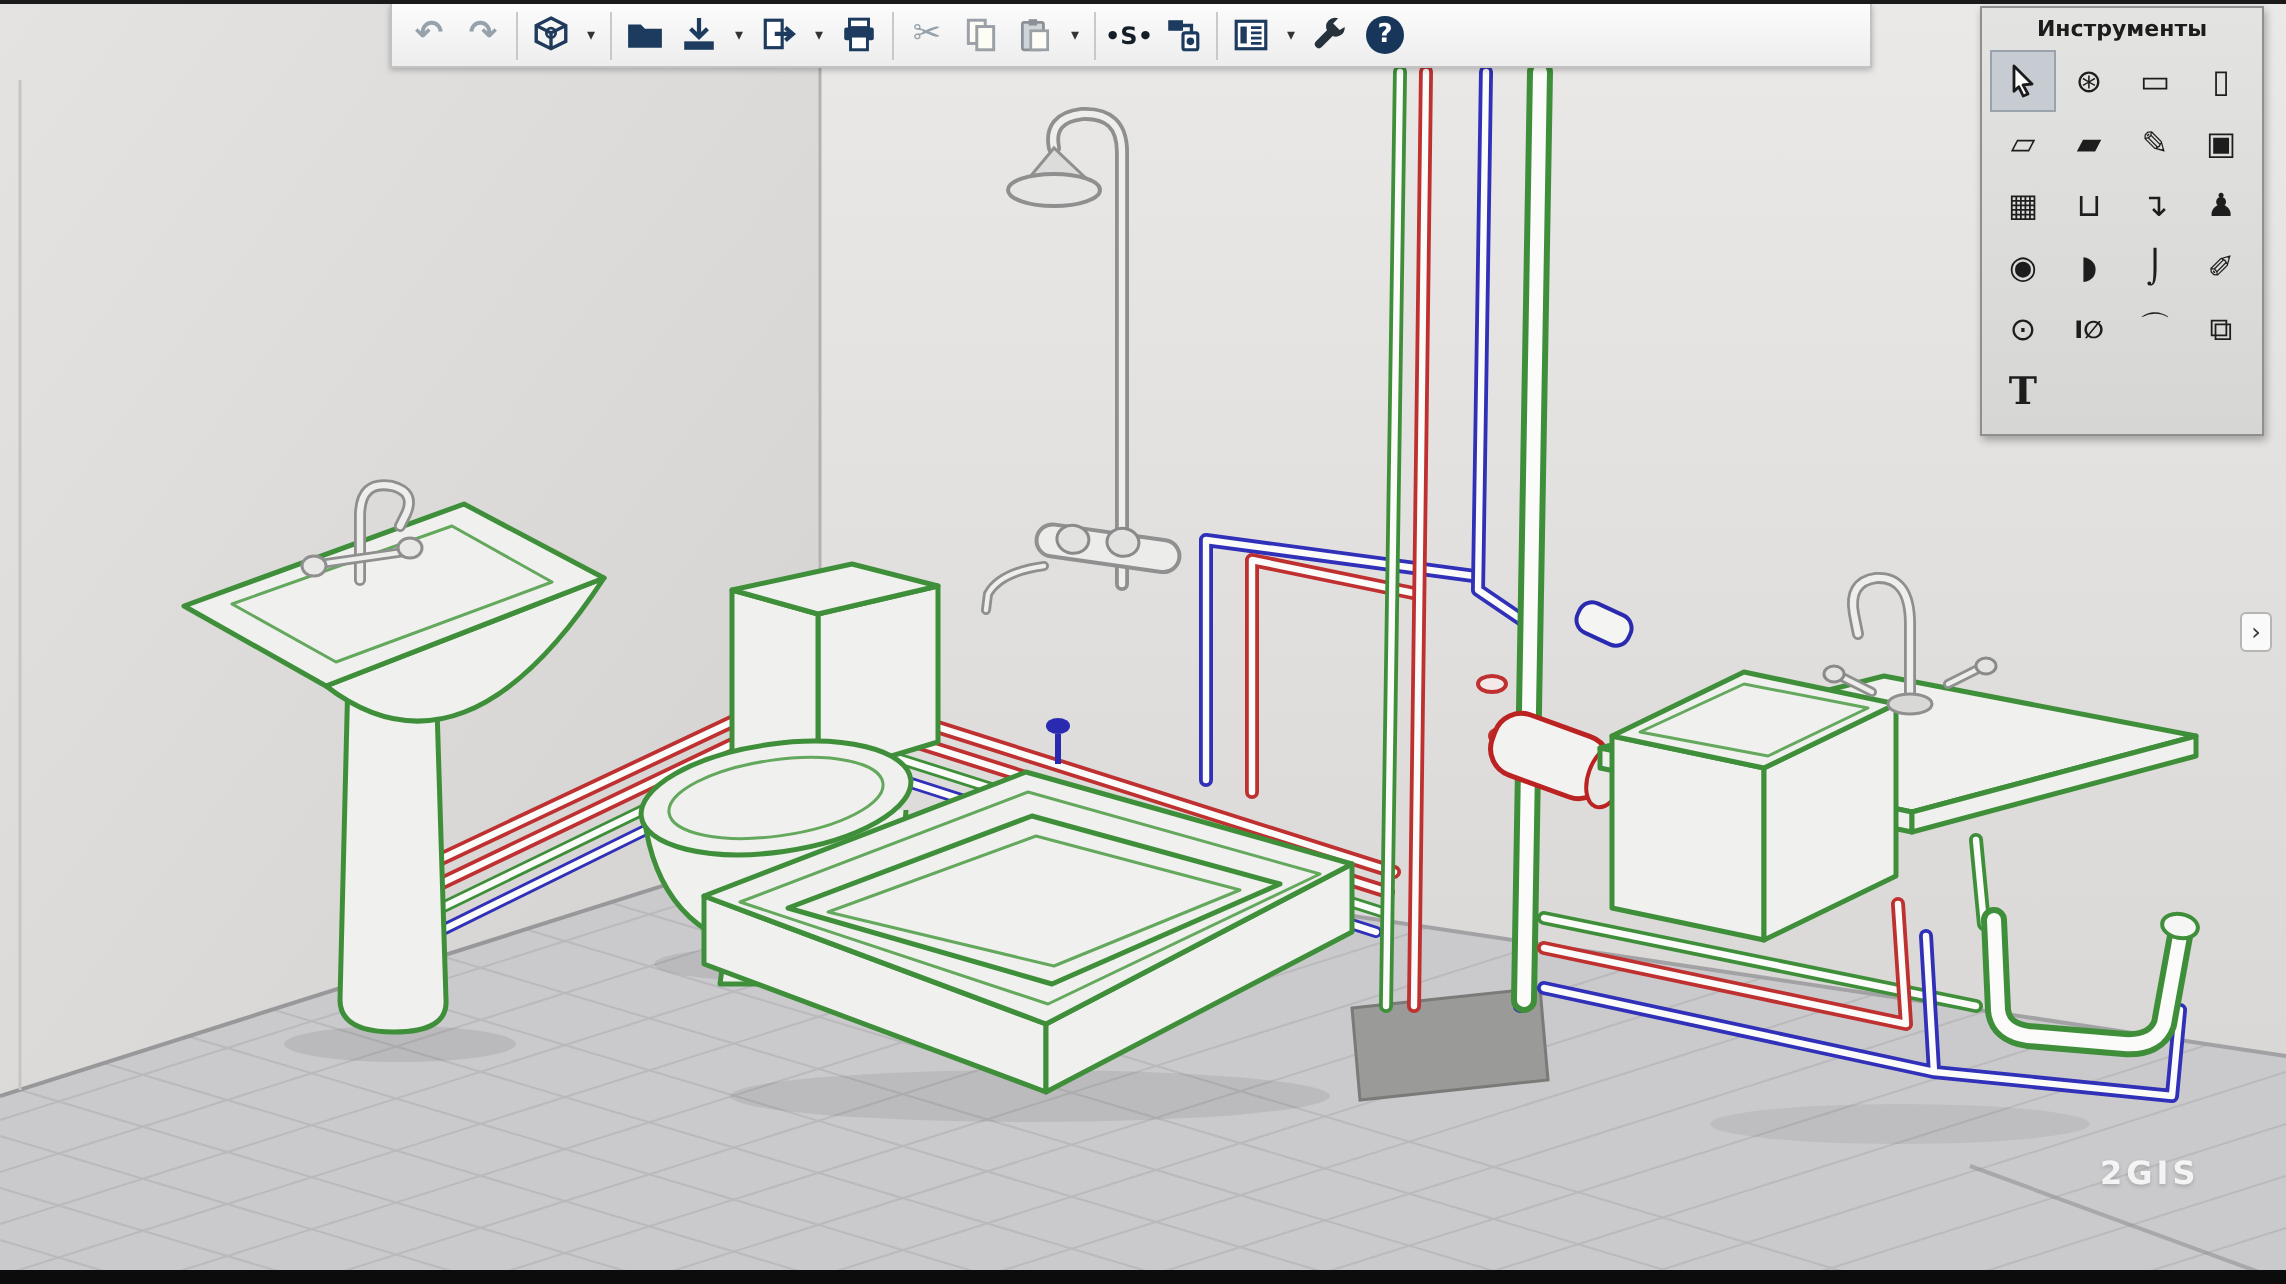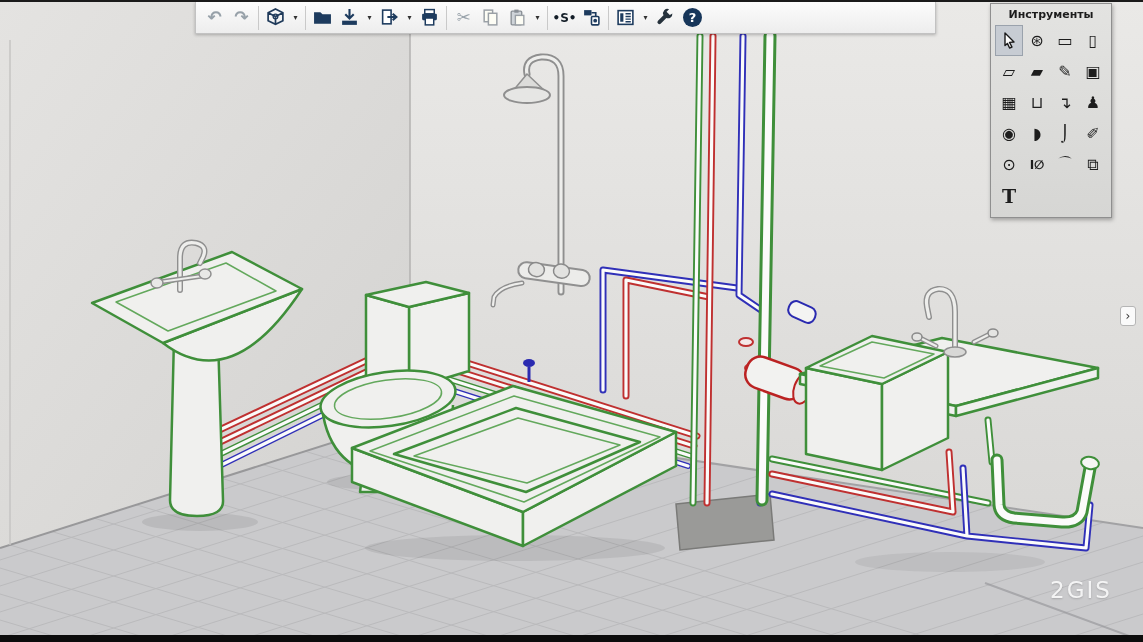--- a/index.html
+++ b/index.html
@@ -19,36 +19,36 @@
   .tb.glyph{font-size:17px;font-weight:bold;color:#1d2b3a;line-height:1;}
   .tb.grayed{color:#97a1a9;}
   .tb.caret{width:13px;font-size:8px;color:#333;font-weight:normal;}
   .sep{width:1px;height:24px;background:#c9c9c9;margin:0 3px;flex:none;}
   .tb svg{display:block;}
   .help-disc{width:19px;height:19px;border-radius:50%;background:#17365a;color:#fff;
     font-size:13px;font-weight:bold;display:flex;align-items:center;justify-content:center;}
   .spline-glyph{font-size:12px;font-weight:bold;color:#141e28;letter-spacing:0;}
 
   
-  #palette{position:absolute;left:990px;top:3px;width:122px;box-sizing:border-box;
+  #palette{position:absolute;left:990px;top:3px;width:142px;box-sizing:border-box;
     background:linear-gradient(#e3e3e1,#d6d6d4);border:1px solid #8f8f8f;
     box-shadow:1px 2px 4px rgba(0,0,0,.3);padding:3px 4px 6px;}
   #palette h1{margin:1px 0 4px;font-size:11px;font-weight:bold;color:#1c1c1c;text-align:center;}
   #tool-grid{display:grid;grid-template-columns:repeat(4,1fr);}
   .cell{height:31px;display:flex;align-items:center;justify-content:center;
     font-size:16px;color:#1d1d1d;cursor:default;}
   .cell.small{font-size:12px;font-weight:bold;}
   .cell.active{background:#c7ccd3;border:1px solid #9aa2ac;box-sizing:border-box;}
   .cell.texttool{font-size:19px;font-weight:bold;font-family:"DejaVu Serif","Liberation Serif",serif;}
 
   
   #expander{position:absolute;left:1120px;top:306px;width:16px;height:20px;box-sizing:border-box;
     background:#fafafa;border:1px solid #b5b5b5;border-radius:3px;font-size:12px;color:#333;
     display:flex;align-items:center;justify-content:center;padding:0;font-family:inherit;}
-  #watermark{position:absolute;left:1050px;top:577px;font-size:23px;font-weight:normal;
+  #watermark{position:absolute;left:1050px;top:577px;font-size:16px;font-weight:bold;
     letter-spacing:2px;color:rgba(255,255,255,.85);text-shadow:0 1px 2px rgba(0,0,0,.18);}
 
   
   .pipe{fill:none;stroke-linecap:round;stroke-linejoin:round;stroke-width:7px;}
   .pipe.red{stroke:#bf3030;}
   .pipe.blue{stroke:#3030b8;}
   .pipe.green{stroke:#3f8f3a;}
   .pipe.chrome{stroke:#8f8f8f;}
   .pipe.thin{stroke-width:6px;}
   .pipe.w5{stroke-width:5px;}

